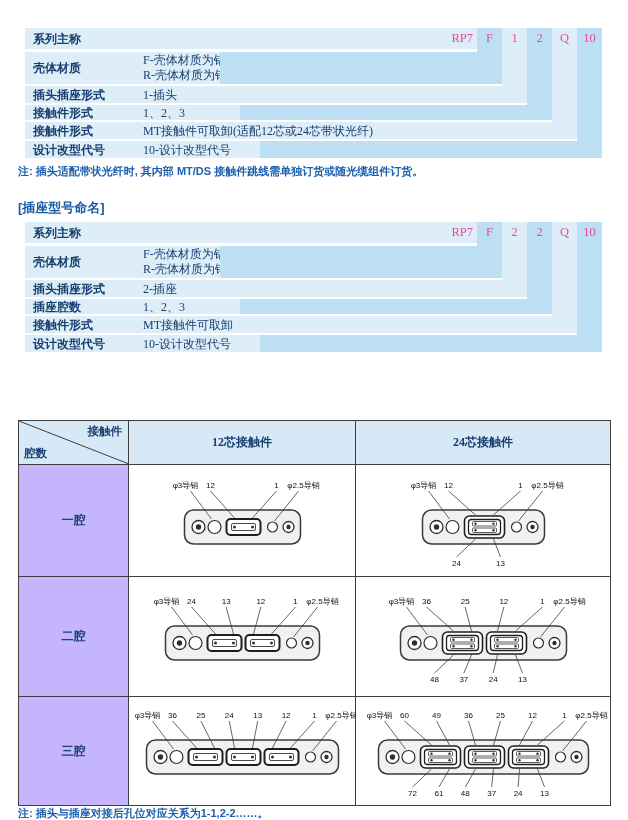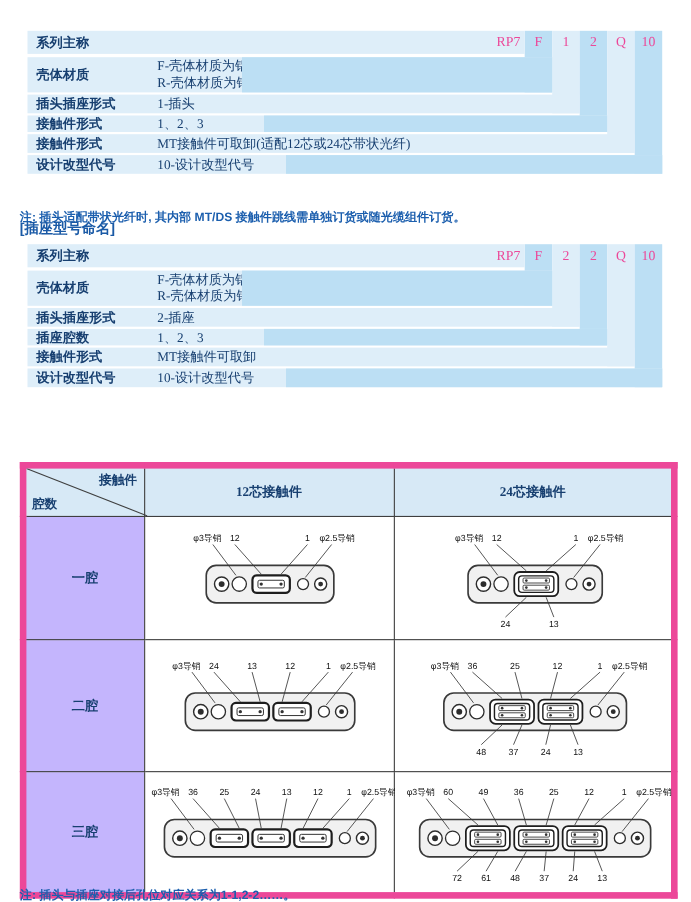--- a/index.html
+++ b/index.html
@@ -13,21 +13,21 @@
   .medium{background:#BCDFF4;}
   .nlabel{position:absolute;left:8px;top:50%;transform:translateY(-50%);
           font-family:"Liberation Serif",serif;font-weight:bold;font-size:12px;color:#173F70;white-space:nowrap;}
   .ndesc{position:absolute;left:118px;top:50%;transform:translateY(-50%);
          font-family:"Liberation Serif",serif;font-size:12px;line-height:15px;color:#173F70;white-space:nowrap;}
   .ncode{position:absolute;top:0;height:21px;line-height:21px;text-align:center;
          font-family:"Liberation Serif",serif;font-size:12.5px;color:#ec4899;}
   .secbar{position:absolute;left:18px;top:386px;background:#1257A8;color:#fff;
           font-weight:bold;font-size:13px;padding:4px 12px;letter-spacing:1px;}
   table.bigtable{position:absolute;left:18px;top:420px;width:592px;border-collapse:collapse;
-                 border:6px solid #ec4899;table-layout:fixed;}
+                 border:1px solid #ec4899;table-layout:fixed;}
   table.bigtable th,table.bigtable td{border:1px solid #3F3F3F;padding:0;}
   table.bigtable th{background:#D7E9F6;color:#173F70;font-family:"Liberation Serif",serif;
                     font-weight:bold;font-size:12px;height:43px;}
   .corner{position:relative;height:43px;}
   .corner svg{position:absolute;left:0;top:0;}
   .corner .ct{position:absolute;right:6px;top:3px;font-family:"Liberation Serif",serif;
               font-weight:bold;font-size:11.5px;color:#173F70;}
   .corner .cb{position:absolute;left:5px;bottom:3px;font-family:"Liberation Serif",serif;
               font-weight:bold;font-size:11.5px;color:#173F70;}
   td.cavlabel{background:#c4b5fd;text-align:center;font-family:"Liberation Serif",serif;
@@ -73,21 +73,21 @@
       </div>
       <div class="noverlay medium" style="left: 235px; top: 113px; width: 342px; height: 17px;"></div>
       <span class="ncode" style="left: 396px; width: 52px; text-align: right;">RP7</span>
       <span class="ncode" style="left: 452px; width: 25px;">F</span>
       <span class="ncode" style="left: 477px; width: 25px;">1</span>
       <span class="ncode" style="left: 502px; width: 25px;">2</span>
       <span class="ncode" style="left: 527px; width: 25px;">Q</span>
       <span class="ncode" style="left: 552px; width: 25px;">10</span>
     </div>
 
-  <div class="note" style="top:190px;">注: 插头适配带状光纤时, 其内部 MT/DS 接触件跳线需单独订货或随光缆组件订货。</div>
+  <div class="note" style="top:164px;">注: 插头适配带状光纤时, 其内部 MT/DS 接触件跳线需单独订货或随光缆组件订货。</div>
 
   <div class="sec-title" style="top:199px;">[插座型号命名]</div>
 
   <div class="ntable" id="nt2" style="top:222px;">
       <div class="nstrip medium" style="left: 452px; top: 0px; width: 25px; height: 56px;"></div>
       <div class="nstrip pale" style="left: 477px; top: 0px; width: 25px; height: 75px;"></div>
       <div class="nstrip medium" style="left: 502px; top: 0px; width: 25px; height: 92px;"></div>
       <div class="nstrip pale" style="left: 527px; top: 0px; width: 25px; height: 111px;"></div>
       <div class="nstrip medium" style="left: 552px; top: 0px; width: 25px; height: 130px;"></div>
       <div class="nrow pale" style="left: 0px; top: 0px; width: 452px; height: 21px;">

